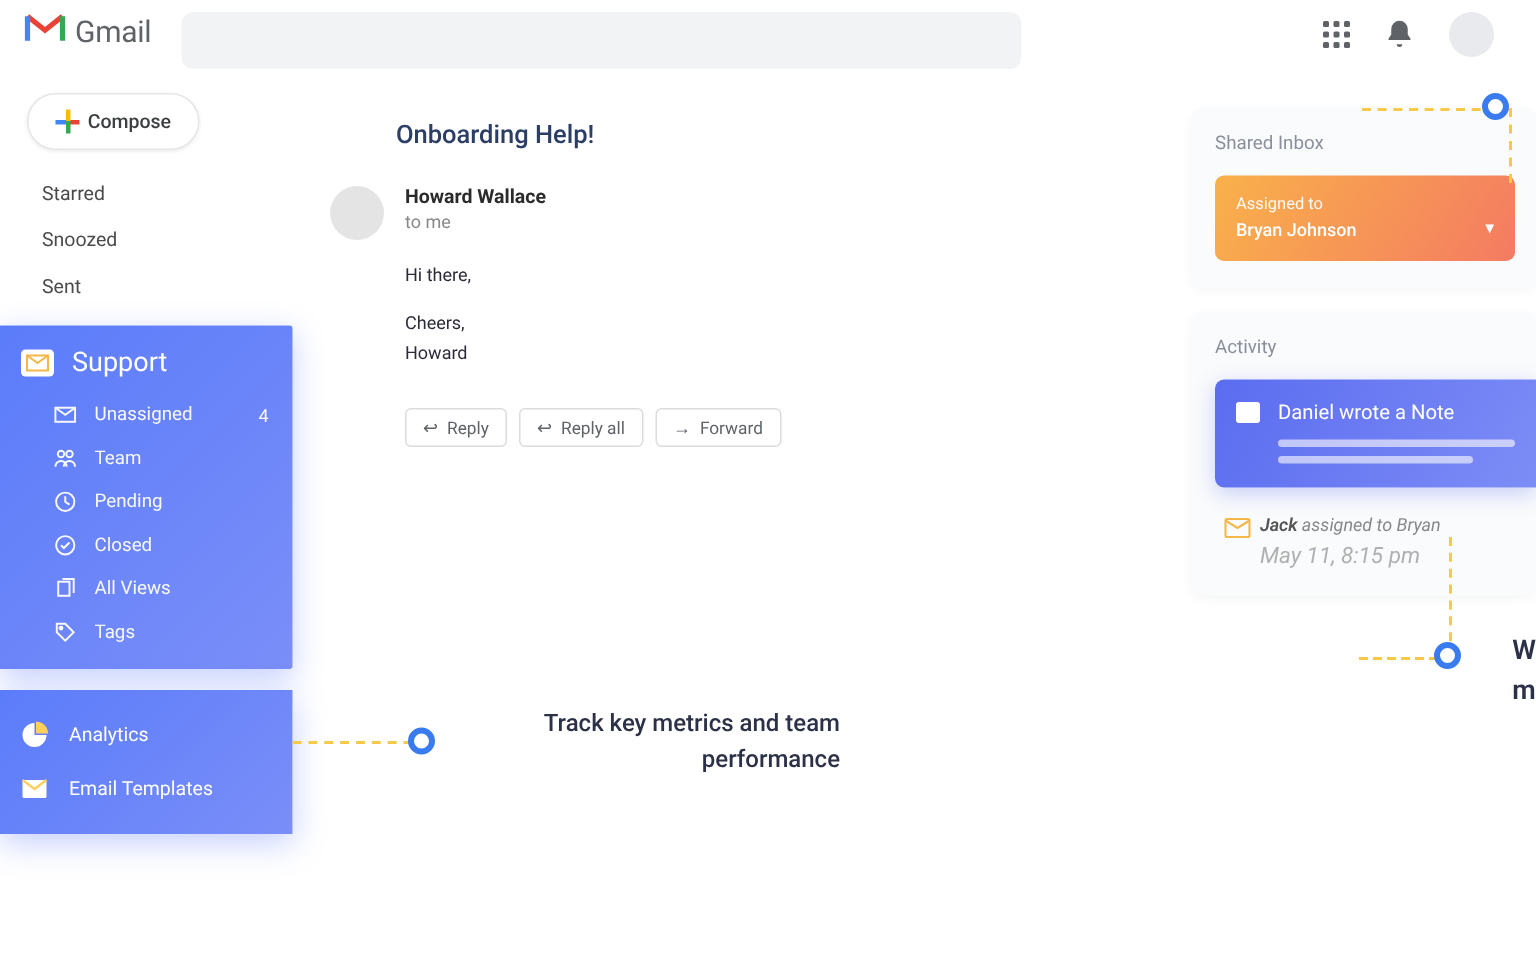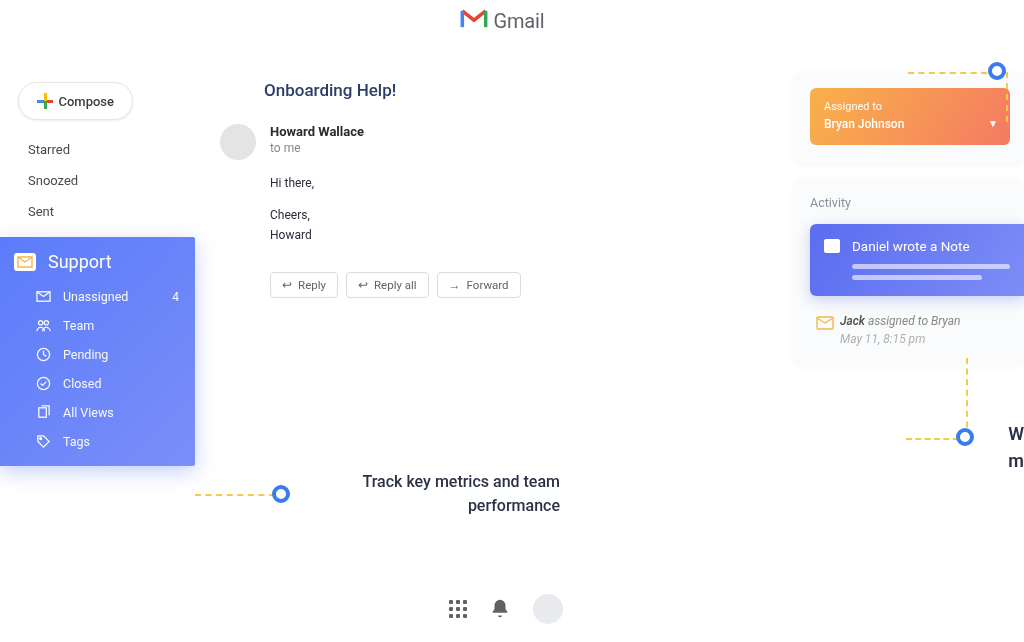--- a/index.html
+++ b/index.html
@@ -1,32 +1,32 @@
 <!DOCTYPE html>
 <html><head>
 <meta charset="utf-8">
 <style>
   * { box-sizing: border-box; margin: 0; padding: 0; font-family: -apple-system, BlinkMacSystemFont, "Segoe UI", Roboto, Arial, sans-serif; }
   body { width: 1024px; height: 642px; background: #fff; position: relative; overflow: hidden; }
 
   
-  .header { display: flex; align-items: center; padding: 8px 16px; height: 52px; flex-direction: column; }
+  .header { display: flex; align-items: flex-start; padding: 8px 16px; height: 52px; }
   .logo-box { display: flex; align-items: center; gap: 6px; margin-right: 20px; }
   .logo-m svg { width: 28px; height: 22px; }
   .logo-text { font-size: 20px; color: #5f6368; letter-spacing: -0.2px; }
   .search-bar { flex: 0 0 560px; height: 38px; background: #f1f3f4; border-radius: 8px; }
   .header-spacer { flex: 1; }
   .header-icons { display: flex; align-items: center; gap: 22px; margin-right: 12px; }
   .apps-grid { width: 18px; height: 18px; display: grid; grid-template-columns: repeat(3,4px); grid-template-rows: repeat(3,4px); gap: 3px; }
   .apps-grid span { background:#5f6368; width:4px; height:4px; border-radius:1px; }
   .bell-wrap { width: 22px; height: 22px; color:#5f6368; }
   .avatar-circle { width: 30px; height:30px; border-radius:50%; background:#e8eaed; }
 
   
-  .sidebar { position: absolute; left: 0; top: 72px; width: 195px; }
+  .sidebar { position: absolute; left: 0; top: 52px; width: 195px; }
   .compose-btn { margin: 10px 0 14px 18px; display:flex; align-items:center; gap:10px; background:#fff; border:1px solid #e6e6e6; border-radius: 24px; padding: 10px 18px; box-shadow: 0 1px 3px rgba(0,0,0,0.08); cursor:pointer; width: 115px; }
   .compose-plus { width:16px; height:16px; position:relative; }
   .compose-plus::before, .compose-plus::after { content:""; position:absolute; background:#34a853; }
   .compose-plus::before { width:16px; height:3px; top:6.5px; left:0; background: linear-gradient(90deg,#4285f4 50%, #ea4335 50%); }
   .compose-plus::after { width:3px; height:16px; left:6.5px; top:0; background: linear-gradient(180deg,#fbbc04 50%, #34a853 50%); }
   .compose-label { font-size: 13px; color:#3c4043; font-weight:500; }
   .nav-list { list-style:none; }
   .nav-item { padding: 8px 0 8px 28px; font-size: 13px; color:#4a4a4a; cursor:pointer; }
 
   .support-block { margin-top: 10px; background: linear-gradient(135deg,#5b7cfa,#7a8ef8); color:#fff; border-radius: 0 2px 2px 0; padding-bottom: 10px; box-shadow: 0 6px 20px rgba(90,120,250,0.35); }
@@ -68,21 +68,21 @@
   .note-box { background: linear-gradient(120deg,#5b6cf0,#7d8df6); border-radius:6px 0 0 6px; padding: 14px 14px 16px; color:#fff; box-shadow: 0 4px 14px rgba(90,110,240,0.3); }
   .note-head { display:flex; align-items:center; gap:12px; font-size:13.5px; margin-bottom:10px; }
   .note-icon { width:16px; height:14px; background:#fff; border-radius:2px; }
   .note-line { height:5px; background:rgba(255,255,255,0.6); border-radius:3px; margin:6px 0 0 28px; }
   .note-line.short { width:70%; }
 
   .activity-row { display:flex; gap:6px; margin-top:18px; padding-left:6px; align-items:flex-start;font-style:italic; }
   .act-icon { width:18px; height:14px; flex:0 0 18px; margin-top:2px; }
   .act-text { font-size:12px; color:#888; }
   .act-user { font-weight:600; color:#555; }
-  .act-time { font-size:12px; color:#b0b0b0; margin-top:4px; }
+  .act-time { font-size:15px; color:#b0b0b0; margin-top:4px; }
 
   
   .annot-track { position:absolute; left:320px; top:470px; width:240px; font-size:16px; color:#2c3148; line-height:1.5; font-weight:500;text-align:right; }
   .dashed-line1 { position:absolute; left:195px; top:494px; width:80px; height:0; border-top:2px dashed #f7c948; }
   .dot1 { position:absolute; left:272px; top:485px; width:18px; height:18px; border:4px solid #3a7cf0; border-radius:50%; background:#fff; }
 
   .dashed-line2a { position:absolute; right:16px; top:72px; width:100px; height:0; border-top:2px dashed #f7c948; }
   .dashed-line2b { position:absolute; right:16px; top:72px; width:0; height:50px; border-left:2px dashed #f7c948; }
   .dot2 { position:absolute; right:18px; top:62px; width:18px; height:18px; border:4px solid #3a7cf0; border-radius:50%; background:#fff; }
 
@@ -189,20 +189,36 @@
     </div>
     <div class="support-item">
       <svg class="sicon" viewBox="0 0 16 16" fill="none" stroke="#fff" stroke-width="1.4">
           <path d="M2 2h6l6 6-6 6-6-6z"></path>
           <circle cx="5" cy="5" r="1" fill="#fff"></circle>
         </svg>
       <span>Tags</span>
     </div>
   </div>
 
+  <div class="tools-block">
+    <div class="tools-item">
+      <svg class="ticon" viewBox="0 0 18 18">
+          <path d="M9 1a8 8 0 108 8H9z" fill="#fff"></path>
+          <path d="M10 0v8h8A8 8 0 0010 0z" fill="#ffcf5c"></path>
+        </svg>
+      <span>Analytics</span>
+    </div>
+    <div class="tools-item">
+      <svg class="ticon" viewBox="0 0 18 14">
+          <rect x="1" y="1" width="16" height="12" fill="#fff" rx="1"></rect>
+          <path d="M1 1l8 6 8-6" fill="none" stroke="#ffcf5c" stroke-width="1.6"></path>
+        </svg>
+      <span>Email Templates</span>
+    </div>
+  </div>
 </div>
 
 <div class="main">
   <div class="email-subject">Onboarding Help!</div>
   <div class="email-row">
     <div class="sender-avatar"></div>
     <div class="email-meta">
       <div class="sender-name">Howard Wallace</div>
       <div class="to-line">to me</div>
     </div>
@@ -223,20 +239,21 @@
       </button>
     <button class="reply-btn">
         <span class="reply-arrow">→</span>
         <span>Forward</span>
       </button>
   </div>
 </div>
 
 <div class="right-panel">
   <div class="panel-card">
+    <div class="panel-title">Shared Inbox</div>
     <div class="assigned-box">
       <div class="assigned-label">Assigned to</div>
       <div class="assigned-name">Bryan Johnson</div>
       <span class="assigned-caret">▼</span>
     </div>
   </div>
   <div class="panel-card" style="padding-right:0">
     <div class="panel-title">Activity</div>
     <div class="note-box">
       <div class="note-head">

